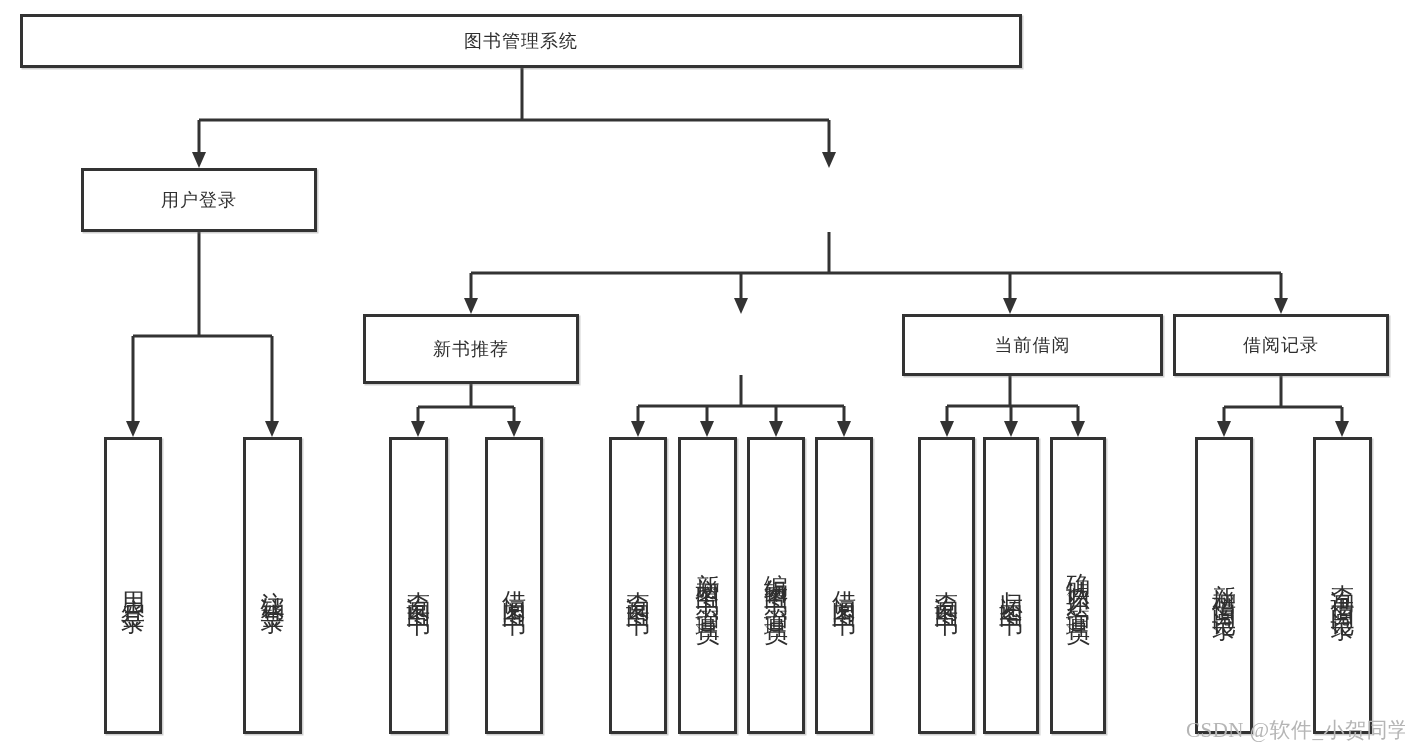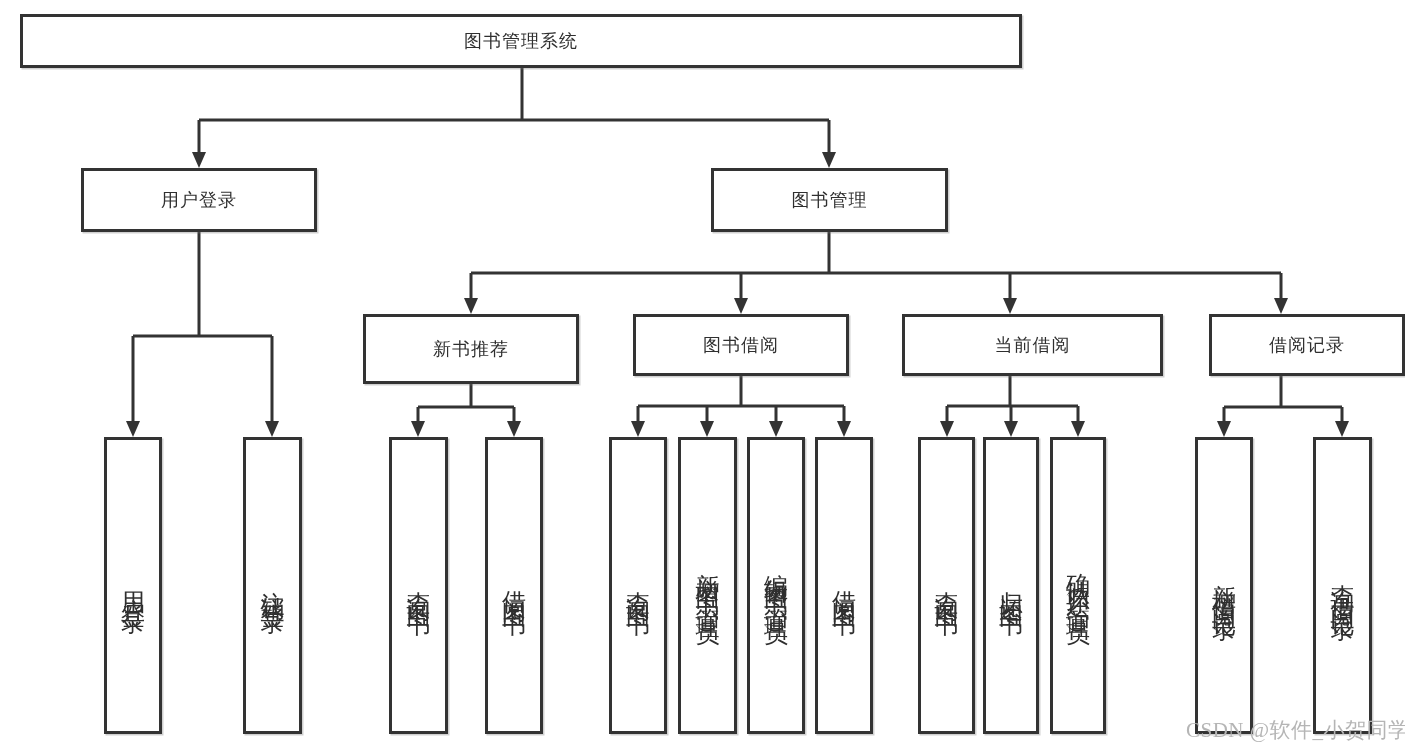--- a/index.html
+++ b/index.html
@@ -83,34 +83,28 @@
     </g>
   </svg>
 
   <div class="node" style="left:20px;top:14px;width:1002px;height:54px">
     <span class="lbl">图书管理系统</span>
   </div>
 
   <div class="node" style="left:81px;top:168px;width:236px;height:64px">
     <span class="lbl">用户登录</span>
   </div>
-  <div class="node" style="left:711px;top:168px;width:237px;height:64px">
-    <span class="lbl">图书管理</span>
-  </div>
 
   <div class="node" style="left:363px;top:314px;width:216px;height:70px">
     <span class="lbl">新书推荐</span>
   </div>
-  <div class="node" style="left:633px;top:314px;width:216px;height:62px">
-    <span class="lbl">图书借阅</span>
-  </div>
   <div class="node" style="left:902px;top:314px;width:261px;height:62px">
     <span class="lbl">当前借阅</span>
   </div>
-  <div class="node" style="left:1209px;top:314px;width:196px;height:62px">
+  <div class="node" style="left:1173px;top:314px;width:216px;height:62px">
     <span class="lbl">借阅记录</span>
   </div>
 
   <div class="node v" style="left:104px;top:437px;width:58px;height:297px">
     <span class="lbl">用户登录</span>
   </div>
   <div class="node v" style="left:243px;top:437px;width:59px;height:297px">
     <span class="lbl">注销登录</span>
   </div>
 

